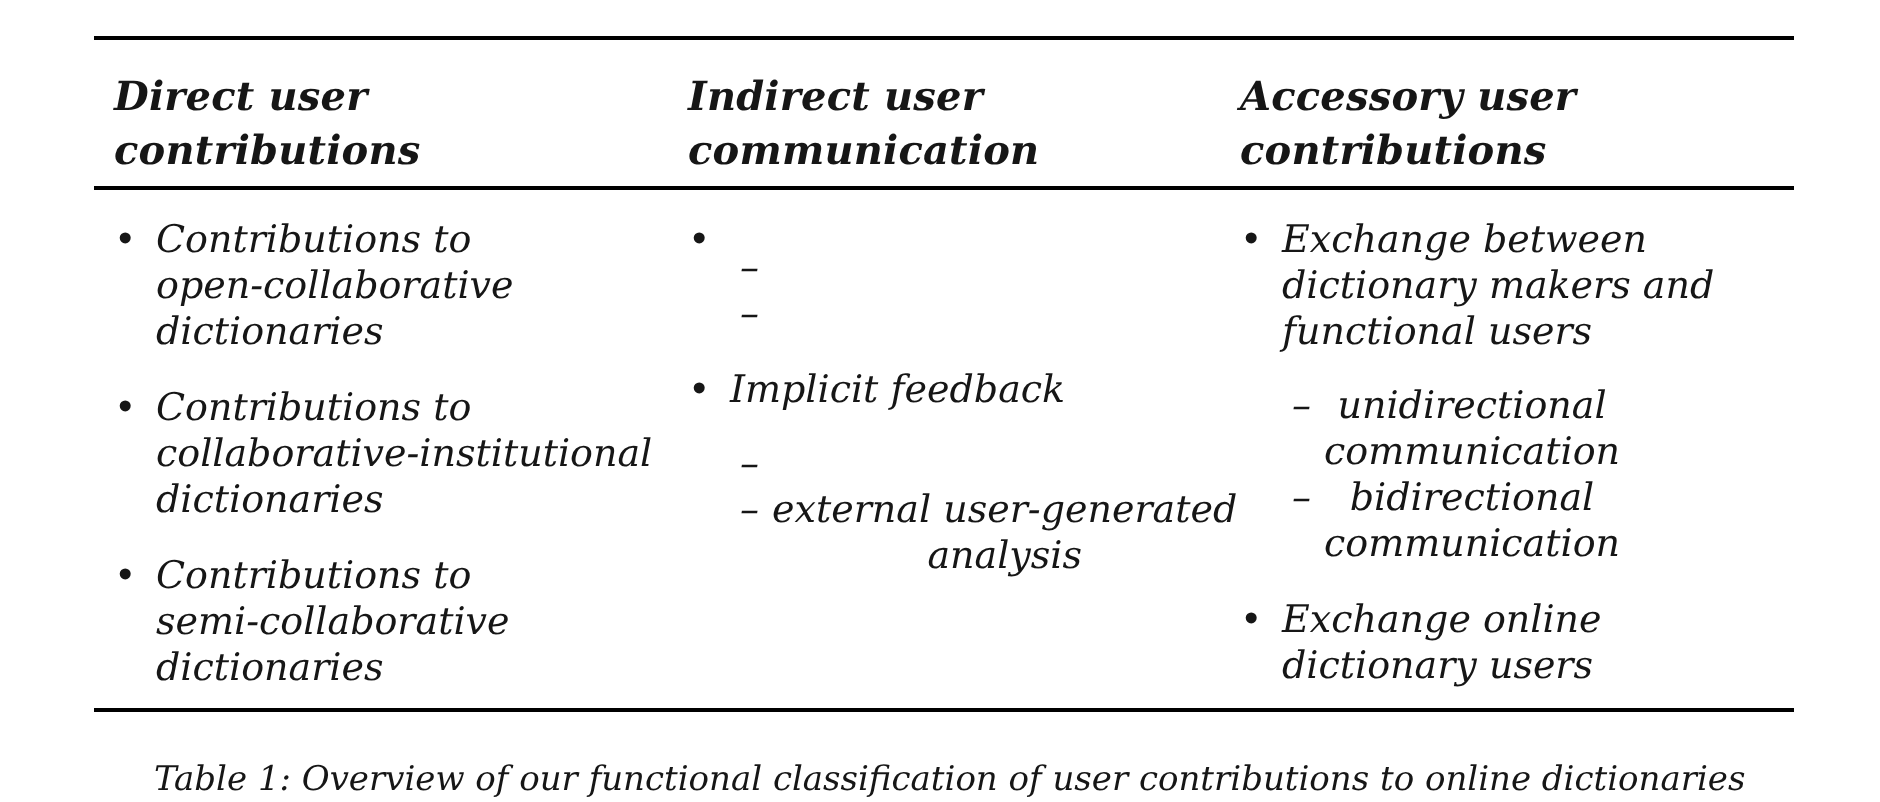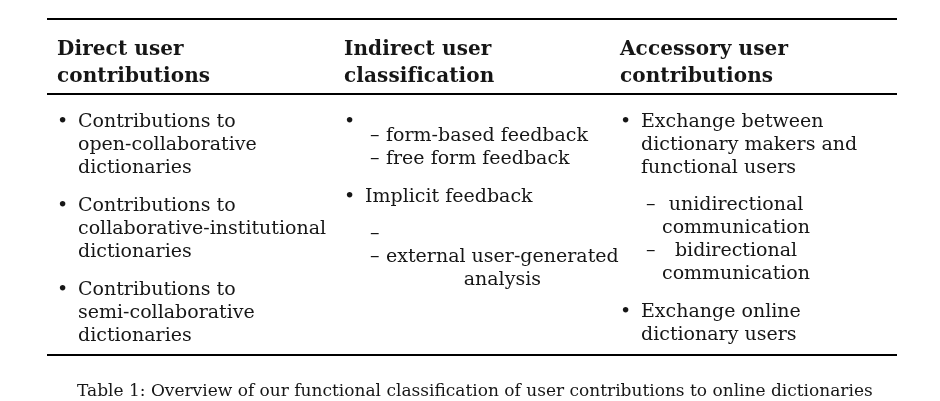--- a/index.html
+++ b/index.html
@@ -8,20 +8,21 @@
     background: #ffffff;
   }
   .page {
     position: relative;
     width: 940px;
     height: 401px;
     background: #ffffff;
     font-family: "DejaVu Serif", serif;
     color: #161616;
     overflow: hidden;
+    font-style: italic;
   }
   .table-wrap {
     position: absolute;
     left: 47px;
     top: 18px;
     width: 850px;
   }
   .rule {
     height: 2px;
     background: #000000;
@@ -95,21 +96,21 @@
 
     <div class="rule"></div>
 
     <div class="header-row">
       <div>
         <h3 class="col-header">Direct user
 contributions</h3>
       </div>
       <div>
         <h3 class="col-header">Indirect user
-classification</h3>
+communication</h3>
       </div>
       <div>
         <h3 class="col-header">Accessory user
 contributions</h3>
       </div>
     </div>
 
     <div class="rule"></div>
 
     <div class="body-row">
@@ -141,25 +142,23 @@
         </div>
       </div>
 
       <div class="col">
         <div class="li">
           <span class="marker">•</span>
           <div class="li-body">
             <div class="sublist">
               <div class="sub">
                 <span class="marker">–</span>
-                <span class="li-text">form-based feedback</span>
-              </div>
-              <div class="sub">
-                <span class="marker">–</span>
-                <span class="li-text">free form feedback</span>
+              </div>
+              <div class="sub">
+                <span class="marker">–</span>
               </div>
             </div>
           </div>
         </div>
         <div class="li">
           <span class="marker">•</span>
           <div class="li-body">
             <span class="li-text">Implicit feedback</span>
             <div class="sublist">
               <div class="sub">

